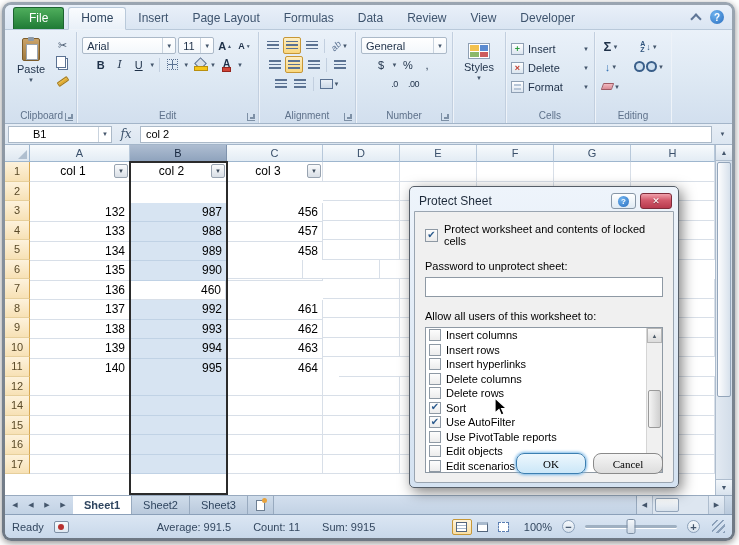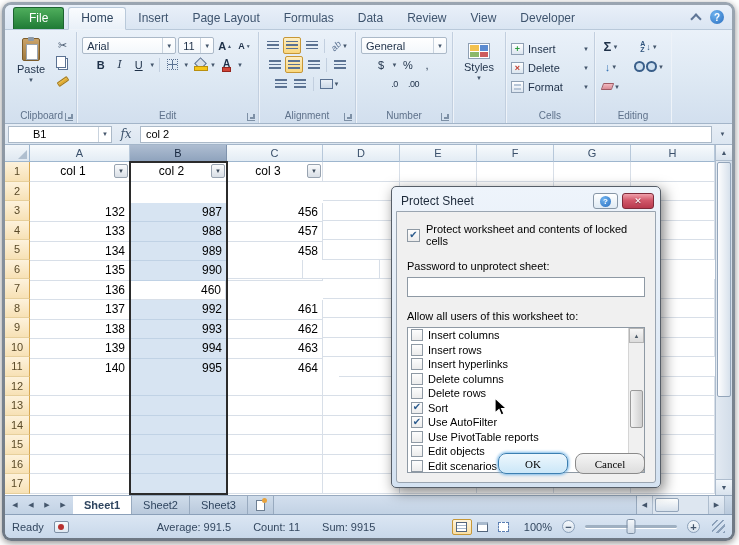--- a/index.html
+++ b/index.html
@@ -185,21 +185,21 @@
   .zoombtn{width:13px;height:13px;border-radius:50%;border:1px solid #8ba0b9;display:flex;align-items:center;
     justify-content:center;font-weight:bold;color:#44566c;font-size:11px;line-height:10px;background:linear-gradient(#f4f8fb,#d9e3ee);}
   .zoom-track{width:92px;height:3px;background:#9fb0c2;border-radius:2px;position:relative;box-shadow:0 1px 0 #fff;}
   .zoom-track::before{content:"";position:absolute;left:50%;top:-3px;width:1px;height:9px;background:#7e90a5;}
   .zoom-thumb{position:absolute;left:50%;top:-6px;transform:translateX(-50%);width:9px;height:15px;
     background:linear-gradient(#f5f8fb,#cfdae6);border:1px solid #7e90a5;border-radius:2px;}
   .grip{width:13px;height:13px;margin-left:2px;
     background:repeating-linear-gradient(135deg,transparent 0 3px,#8ba0b9 3px 4.5px);}
 
   
-  .dialog{position:absolute;left:386px;top:181px;width:270px;height:302px;border-radius:5px;
+  .dialog{position:absolute;left:404px;top:181px;width:270px;height:302px;border-radius:5px;
     background:linear-gradient(#eef4fb,#d4e2f1);border:1px solid #565e68;
     box-shadow:3px 4px 14px rgba(0,0,0,.5);padding:4px;z-index:20;}
   .dlg-title{height:20px;display:flex;align-items:center;padding:0 2px 0 5px;font-size:12px;color:#1d2a3a;gap:4px;}
   .dlg-title-text{flex:1;}
   .dlg-help{width:25px;height:16px;border:1px solid #8796a6;border-radius:3px;
     background:linear-gradient(#fff,#dfeaf4);display:flex;align-items:center;justify-content:center;}
   .dlg-help .q{width:11px;height:11px;border-radius:50%;background:radial-gradient(circle at 35% 30%,#6fb3ef,#2a6fc0);
     color:#fff;font-size:8px;font-weight:bold;display:flex;align-items:center;justify-content:center;}
   .dlg-close{width:32px;height:16px;border:1px solid #7e2b3a;border-radius:3px;color:#fff;font-size:9px;font-weight:bold;
     background:linear-gradient(#f0a0ab,#d2596b 45%,#b83a4e);display:flex;align-items:center;justify-content:center;
@@ -623,31 +623,20 @@
               <div class="cell" style="width: 100px;"></div>
               <div class="cell sel" style="width: 97px;"></div>
               <div class="cell" style="width: 96px;"></div>
               <div class="cell" style="width: 77px;"></div>
               <div class="cell" style="width: 77px;"></div>
               <div class="cell" style="width: 77px;"></div>
               <div class="cell" style="width: 77px;"></div>
               <div class="cell" style="width: 84px;"></div>
             </div>
             <div class="grow">
-              <div class="row-h">13</div>
-              <div class="cell" style="width: 100px;"></div>
-              <div class="cell sel" style="width: 97px;"></div>
-              <div class="cell" style="width: 96px;"></div>
-              <div class="cell" style="width: 77px;"></div>
-              <div class="cell" style="width: 77px;"></div>
-              <div class="cell" style="width: 77px;"></div>
-              <div class="cell" style="width: 77px;"></div>
-              <div class="cell" style="width: 84px;"></div>
-            </div>
-            <div class="grow">
               <div class="row-h">14</div>
               <div class="cell" style="width: 100px;"></div>
               <div class="cell sel" style="width: 97px;"></div>
               <div class="cell" style="width: 96px;"></div>
               <div class="cell" style="width: 77px;"></div>
               <div class="cell" style="width: 77px;"></div>
               <div class="cell" style="width: 77px;"></div>
               <div class="cell" style="width: 77px;"></div>
               <div class="cell" style="width: 84px;"></div>
             </div>

